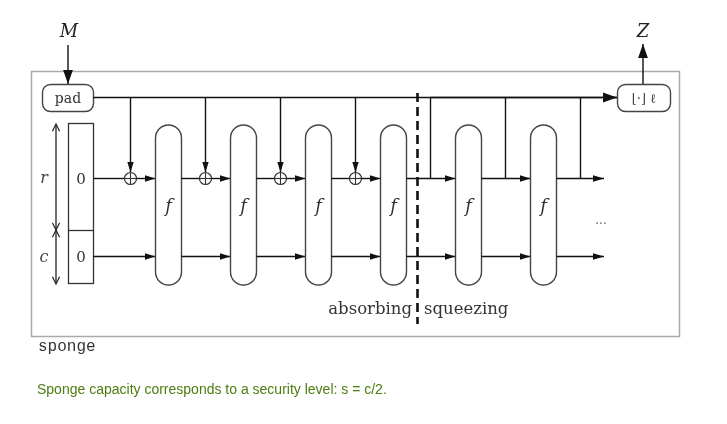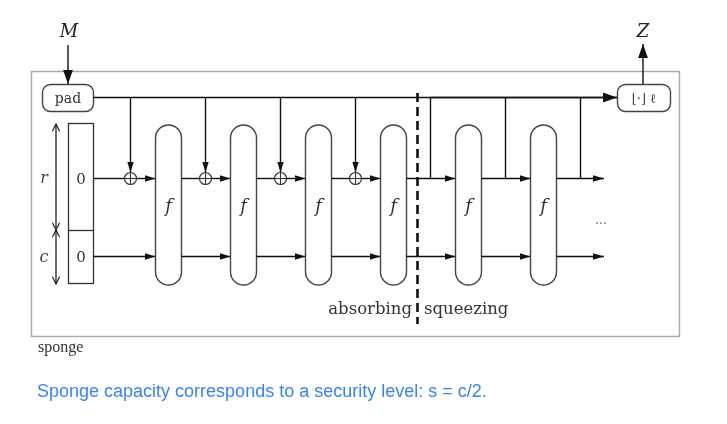--- a/index.html
+++ b/index.html
@@ -2,26 +2,26 @@
 <html><head>
 <meta charset="utf-8">
 <style>
   html, body { margin: 0; padding: 0; background: #ffffff; }
   body { width: 727px; height: 424px; position: relative; overflow: hidden; }
   #diagram { position: absolute; left: 0; top: 0; }
   .serif { font-family: "DejaVu Serif", "Liberation Serif", serif; }
   .ital { font-style: italic; }
   .caption {
     position: absolute; left: 37px; top: 381px;
-    font-family: "Liberation Sans", sans-serif; font-size: 18px; color: #3b82f6;
+    font-family: "Liberation Sans", sans-serif; font-size: 14px; color: #4d7c0f;
     white-space: nowrap;
   }
   .fig-label {
     position: absolute; left: 38px; top: 338px;
-    font-family: Liberation Serif, serif; font-size: 16px; color: #333;
+    font-family: Liberation Mono, monospace; font-size: 16px; color: #333;
   }
 </style>
 </head>
 <body>
 
 <svg id="diagram" width="727" height="424" viewBox="0 0 727 424" xmlns="http://www.w3.org/2000/svg">
   <defs>
     <marker id="arrow" viewBox="0 0 10 10" refX="10" refY="5" markerWidth="7" markerHeight="7" orient="auto-start-reverse" markerUnits="userSpaceOnUse">
       <path d="M0,0 L10,5 L0,10 z" fill="#111"></path>
     </marker>

